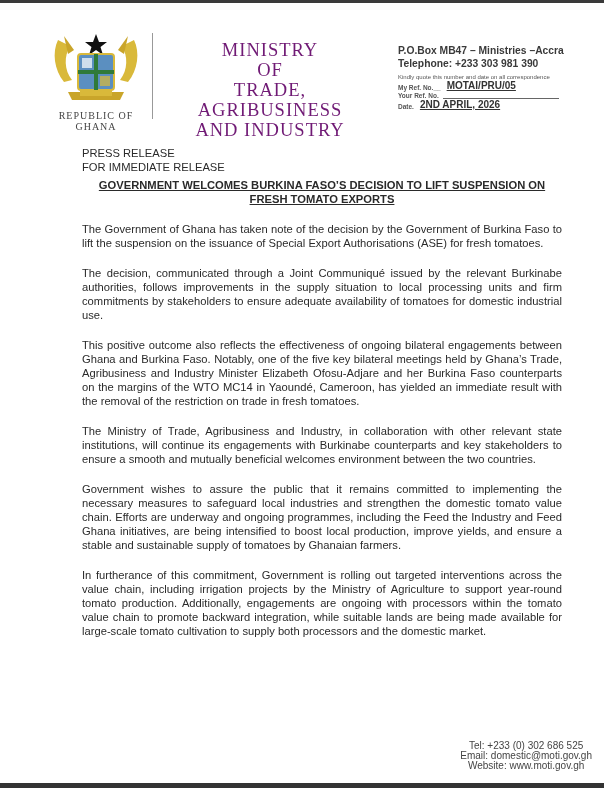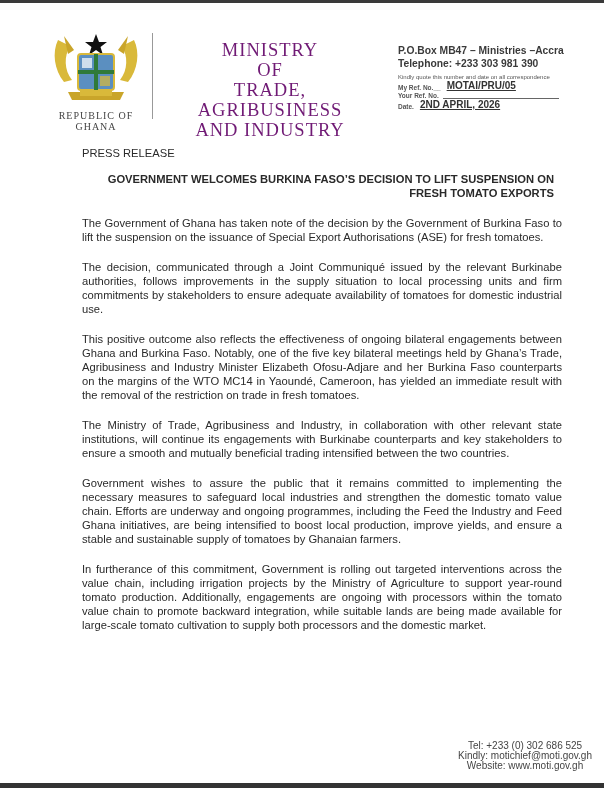--- a/index.html
+++ b/index.html
@@ -29,21 +29,21 @@
     .contact .bold { font-size: 10.3px; font-weight: bold; line-height: 13px; color: #3a3a3a; }
     .contact .note { font-size: 6px; color: #555; margin-top: 4px; }
     .refline { font-size: 6.5px; color: #555; margin-top: 0; display: flex; align-items: flex-end; font-weight: bold; }
     .refline .val { font-size: 10px; color: #333; text-decoration: underline; margin-left: 6px; }
     .refline .blank { display: inline-block; border-bottom: 1px solid #666; width: 116px; margin-left: 4px; height: 7px; }
 
     
     .doc { position: absolute; left: 82px; top: 146px; width: 480px; font-size: 11.2px; line-height: 14px; color: #2a2a2a; }
     .label { font-size: 11.2px; line-height: 14px; }
     .headline {
-      margin-top: 12px; text-align: right; font-weight: bold; 
+      margin-top: 4px; text-align: center; font-weight: bold; text-decoration: underline;
       font-size: 11.2px; line-height: 14px; padding: 0 8px;
     }
     .para { margin-top: 14px; text-align: justify; }
     .headline + .para { margin-top: 14px; }
 
     .footer-contact {
       position: absolute; right: 12px; top: 741px; text-align: center;
       font-size: 10px; line-height: 10px; color: #444;
     }
   </style>
@@ -96,32 +96,33 @@
     <span class="blank"></span>
   </div>
   <div class="refline">
     <span>Date.</span>
     <span class="val">2ND APRIL, 2026</span>
   </div>
 </div>
 
 <div class="doc">
   <div class="label">PRESS RELEASE</div>
+  <div class="label">FOR IMMEDIATE RELEASE</div>
   <div class="headline">GOVERNMENT WELCOMES BURKINA FASO’S DECISION TO LIFT SUSPENSION ON FRESH TOMATO EXPORTS</div>
   <p class="para">The Government of Ghana has taken note of the decision by the Government of Burkina Faso to lift the suspension on the issuance of Special Export Authorisations (ASE) for fresh tomatoes.</p>
   <p class="para">The decision, communicated through a Joint Communiqué issued by the relevant Burkinabe authorities, follows improvements in the supply situation to local processing units and firm commitments by stakeholders to ensure adequate availability of tomatoes for domestic industrial use.</p>
   <p class="para">This positive outcome also reflects the effectiveness of ongoing bilateral engagements between Ghana and Burkina Faso. Notably, one of the five key bilateral meetings held by Ghana’s Trade, Agribusiness and Industry Minister Elizabeth Ofosu-Adjare and her Burkina Faso counterparts on the margins of the WTO MC14 in Yaoundé, Cameroon, has yielded an immediate result with the removal of the restriction on trade in fresh tomatoes.</p>
-  <p class="para">The Ministry of Trade, Agribusiness and Industry, in collaboration with other relevant state institutions, will continue its engagements with Burkinabe counterparts and key stakeholders to ensure a smooth and mutually beneficial trading intensified between the two countries.</p>
+  <p class="para">The Ministry of Trade, Agribusiness and Industry, in collaboration with other relevant state institutions, will continue its engagements with Burkinabe counterparts and key stakeholders to ensure a smooth and mutually beneficial welcomes environment between the two countries.</p>
   <p class="para">Government wishes to assure the public that it remains committed to implementing the necessary measures to safeguard local industries and strengthen the domestic tomato value chain. Efforts are underway and ongoing programmes, including the Feed the Industry and Feed Ghana initiatives, are being intensified to boost local production, improve yields, and ensure a stable and sustainable supply of tomatoes by Ghanaian farmers.</p>
   <p class="para">In furtherance of this commitment, Government is rolling out targeted interventions across the value chain, including irrigation projects by the Ministry of Agriculture to support year-round tomato production. Additionally, engagements are ongoing with processors within the tomato value chain to promote backward integration, while suitable lands are being made available for large-scale tomato cultivation to supply both processors and the domestic market.</p>
 </div>
 
 <div class="footer-contact">
   <div>Tel: +233 (0) 302 686 525</div>
-  <div>Kindly: motichief@moti.gov.gh</div>
+  <div>Email: domestic@moti.gov.gh</div>
   <div>Website: www.moti.gov.gh</div>
 </div>
 
 <div class="bottombar"></div>
 
 <style>
   .doc p.para { margin-bottom: 0; margin-top: 16px; }
 </style>
 
 </body></html>

